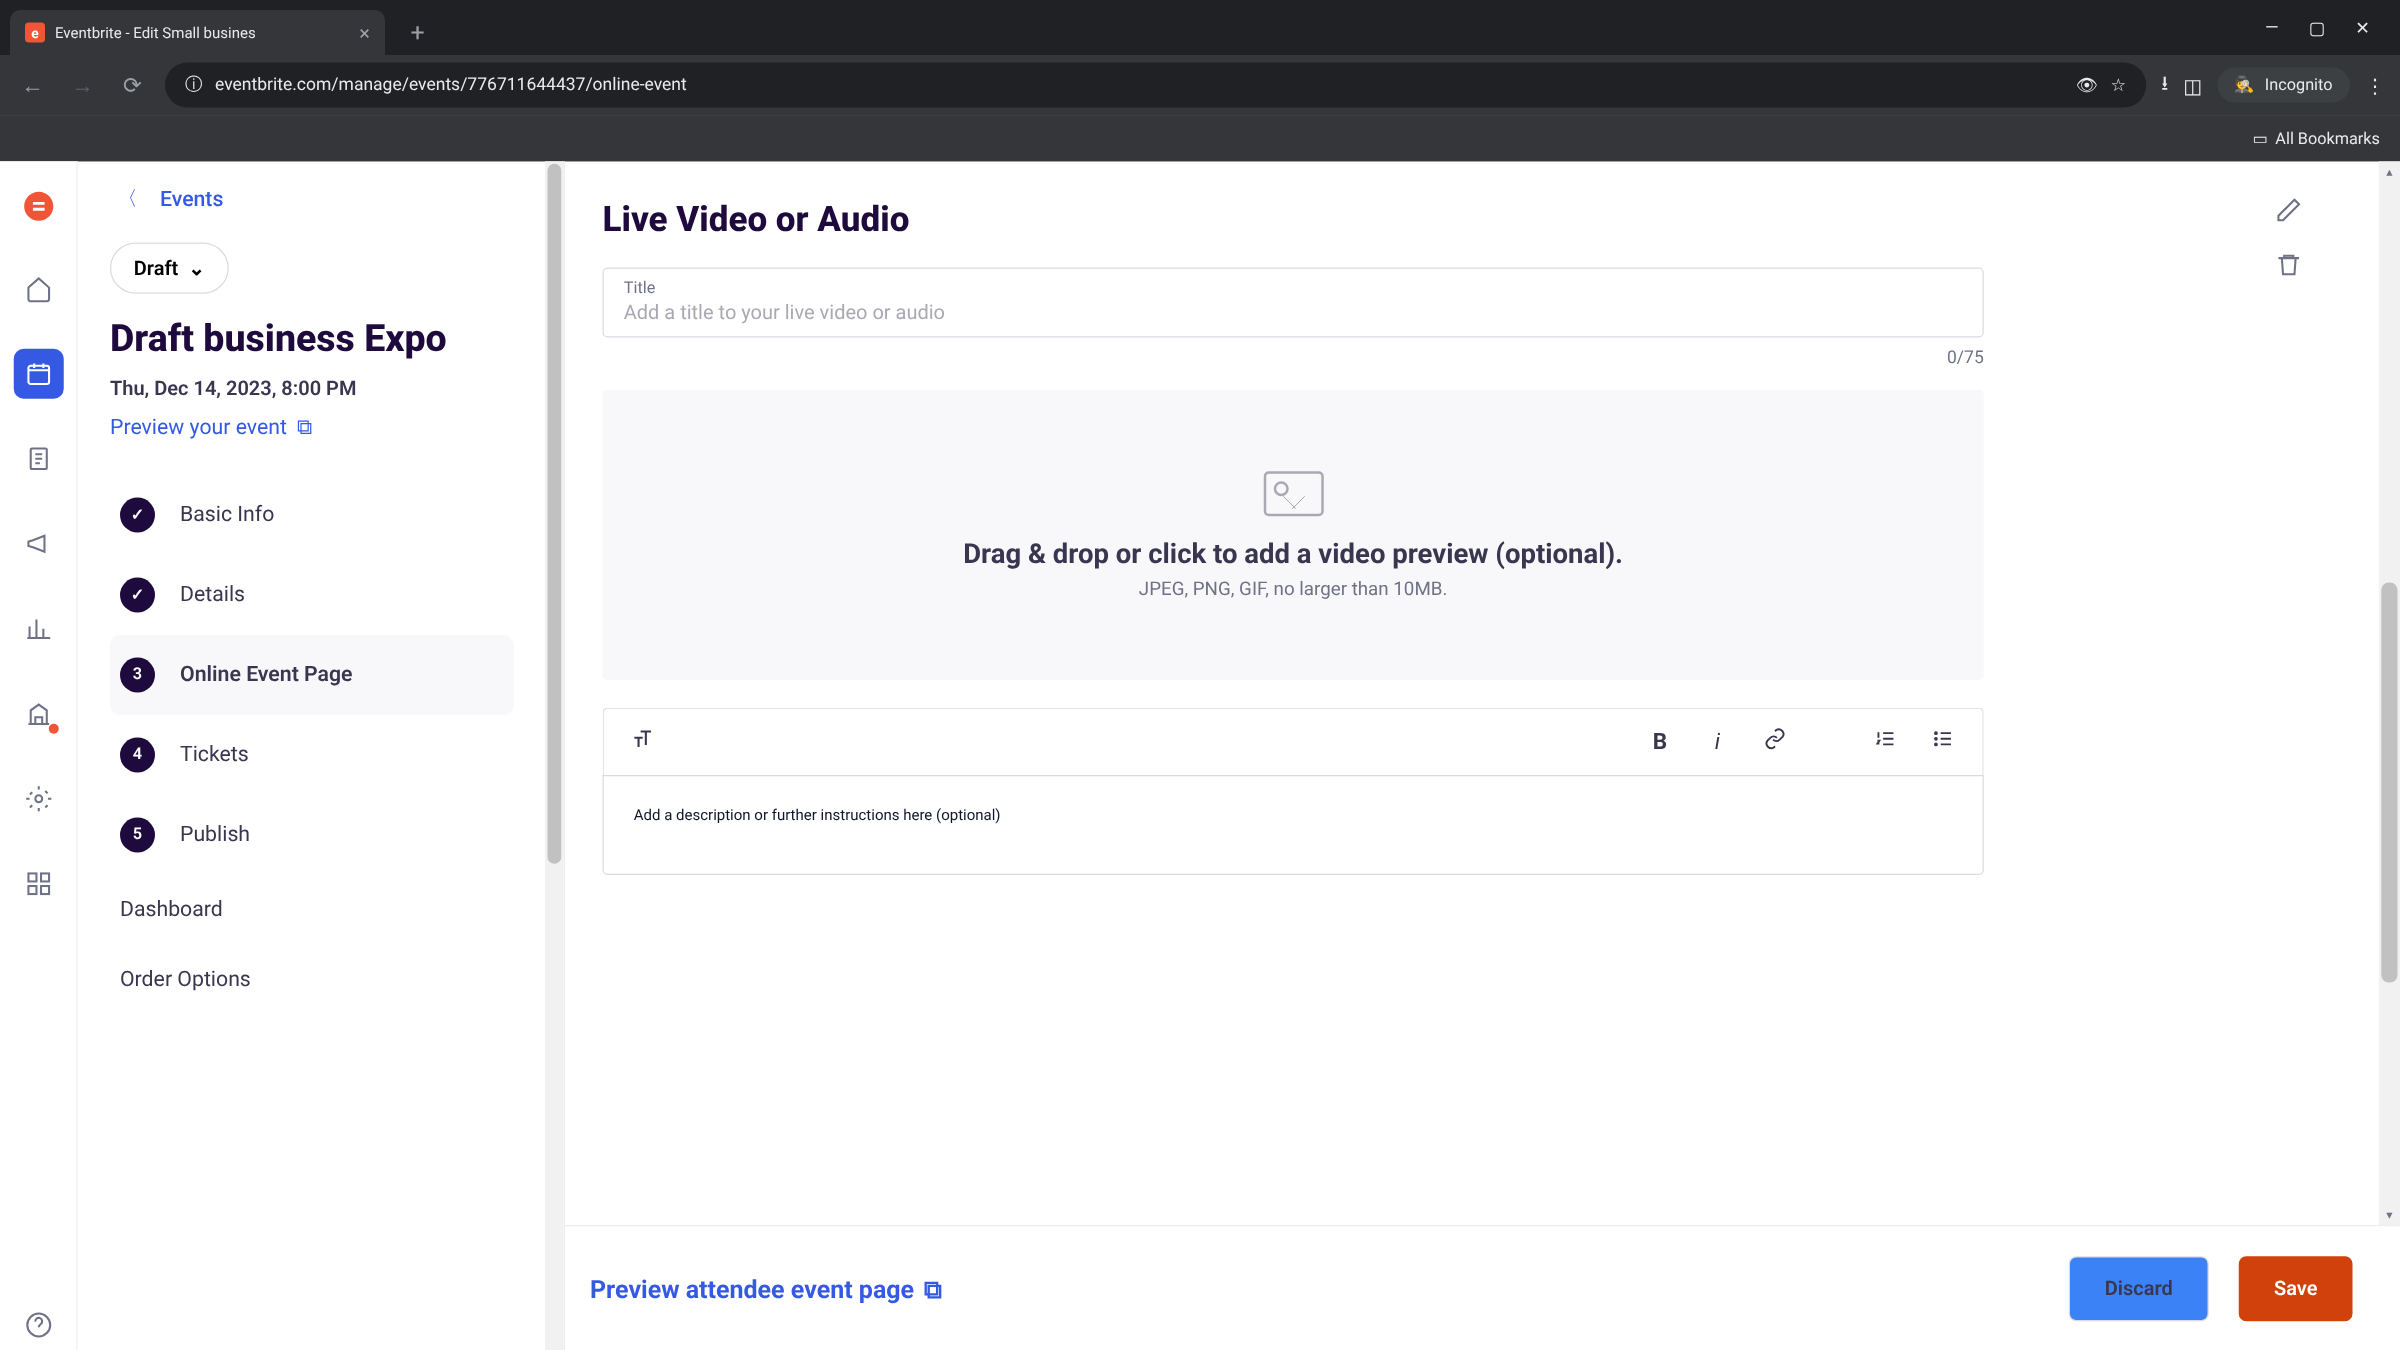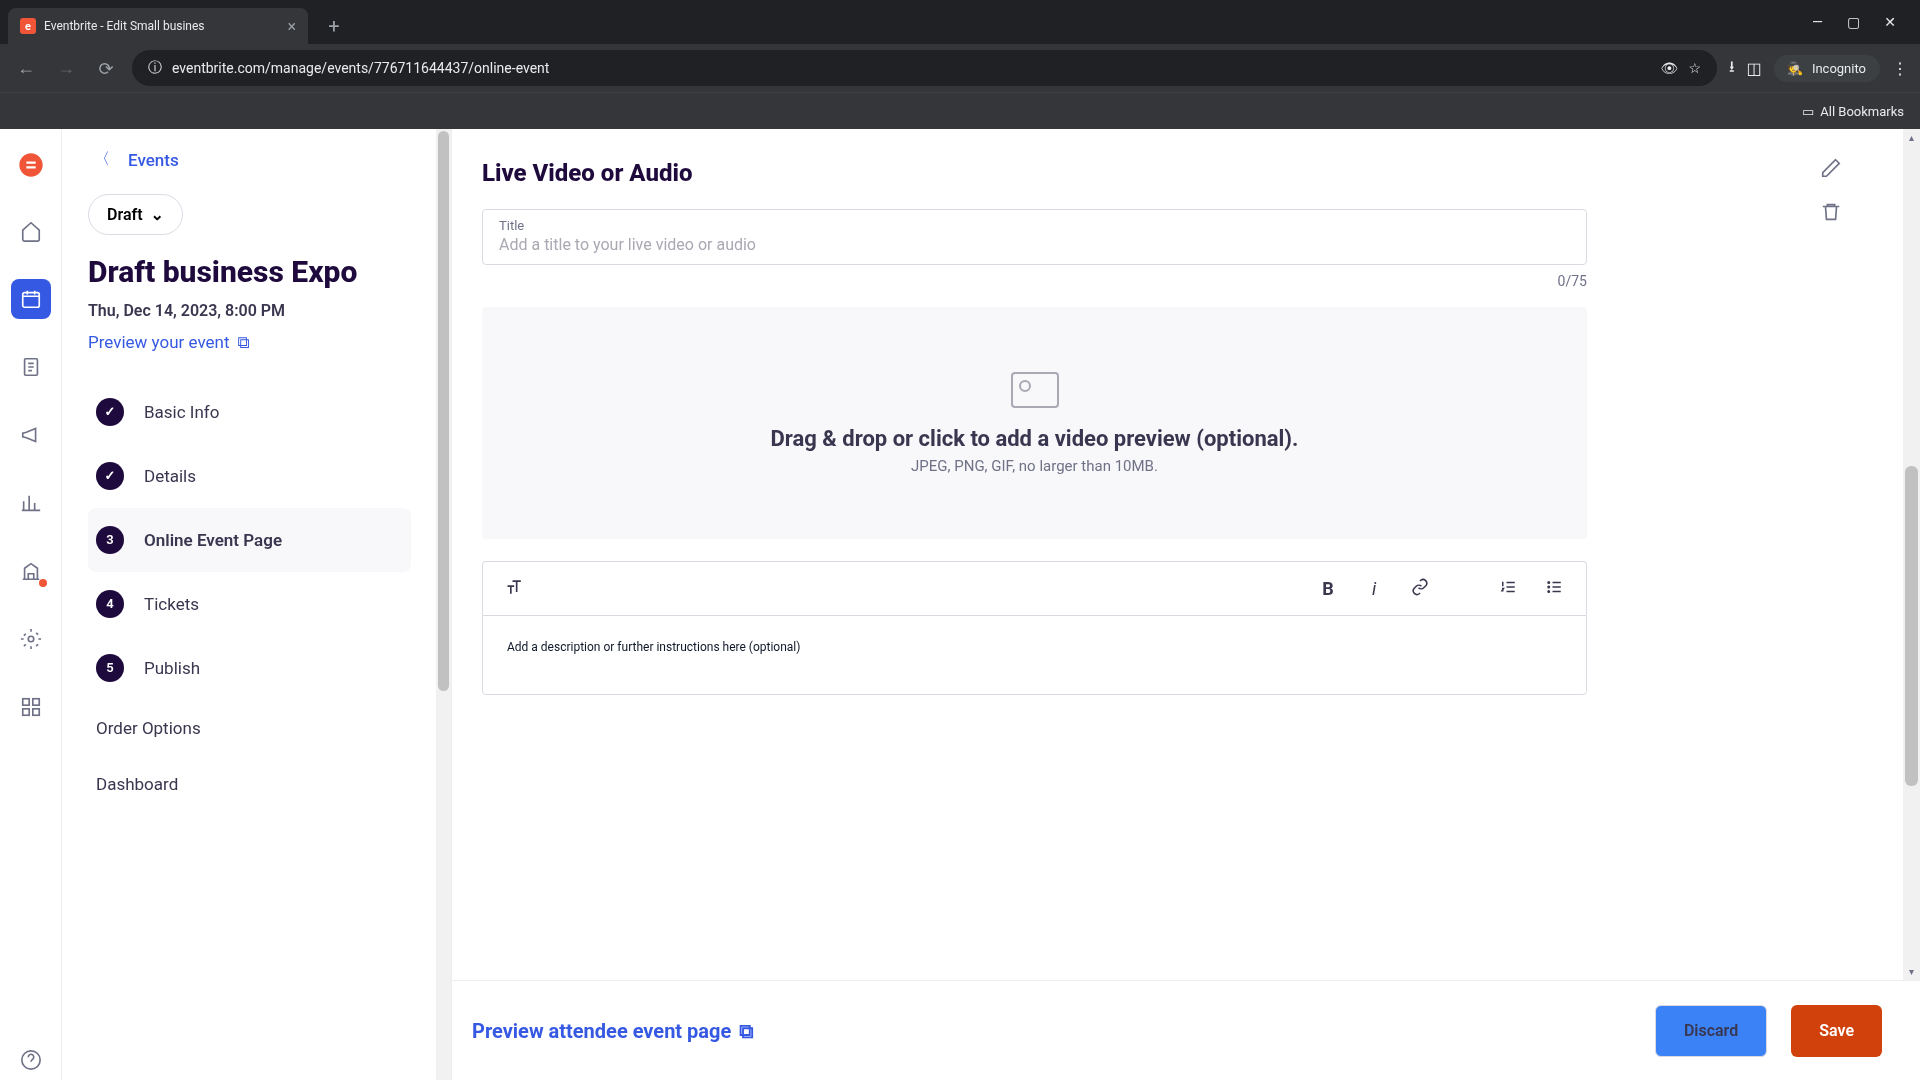--- a/index.html
+++ b/index.html
@@ -56,21 +56,21 @@
 .step-item { display: flex; align-items: center; gap: 20px; padding: 18px 8px; font-size: 17px; color: #39364f; cursor: pointer; border-radius: 8px; }
 .step-item.active { background: #f8f7fa; font-weight: 600; }
 .step-circle { width: 28px; height: 28px; border-radius: 50%; background: #1e0a3c; color: #fff; display: flex; align-items: center; justify-content: center; font-size: 13px; font-weight: 600; }
 .section-item { padding: 18px 8px; font-size: 17px; color: #39364f; cursor: pointer; }
 
 
 .main { flex: 1; display: flex; flex-direction: column; position: relative; }
 .main-scroll-wrap { flex: 1; overflow: hidden; position: relative; }
 .main-content { padding: 30px 0 0 0; height: 100%; }
 .content-inner { width: 1105px; margin-left: 30px; }
-.section-title { font-size: 24px; font-weight: 800; color: #1e0a3c; margin-bottom: 22px; }
+.section-title { font-size: 28px; font-weight: 800; color: #1e0a3c; margin-bottom: 22px; }
 
 .floating-input { border: 1px solid #dbdae3; border-radius: 4px; padding: 8px 16px 10px; margin-bottom: 14px; position: relative; }
 .floating-input.focused { border: 2px solid #3659e3; padding: 7px 15px 9px; }
 .floating-label { font-size: 13px; color: #6f7287; display: block; margin-bottom: 2px; }
 .floating-input.focused .floating-label { color: #3659e3; }
 .floating-field { border: none; outline: none; width: 100%; font-size: 16px; color: #39364f; background: transparent; }
 .floating-field::placeholder { color: #a9a8b3; }
 .char-count { text-align: right; font-size: 14px; color: #6f7287; margin-top: -6px; margin-bottom: 18px; }
 
 .dropzone { background: #f8f7fa; border-radius: 4px; height: 232px; display: flex; flex-direction: column; align-items: center; justify-content: center; cursor: pointer; margin-bottom: 22px; }
@@ -244,22 +244,22 @@
         </div>
         <div class="step-item">
           <div class="step-circle">4</div>
           <span>Tickets</span>
         </div>
         <div class="step-item">
           <div class="step-circle">5</div>
           <span>Publish</span>
         </div>
       </div>
+      <div class="section-item">Dashboard</div>
       <div class="section-item">Order Options</div>
-      <div class="section-item">Dashboard</div>
     </div>
     <div class="sidebar-scroll">
       <div class="sidebar-scroll-thumb"></div>
     </div>
   </div>
 
   <div class="main">
     <div class="main-scroll-wrap">
       <div class="main-content">
         <div class="content-inner">

